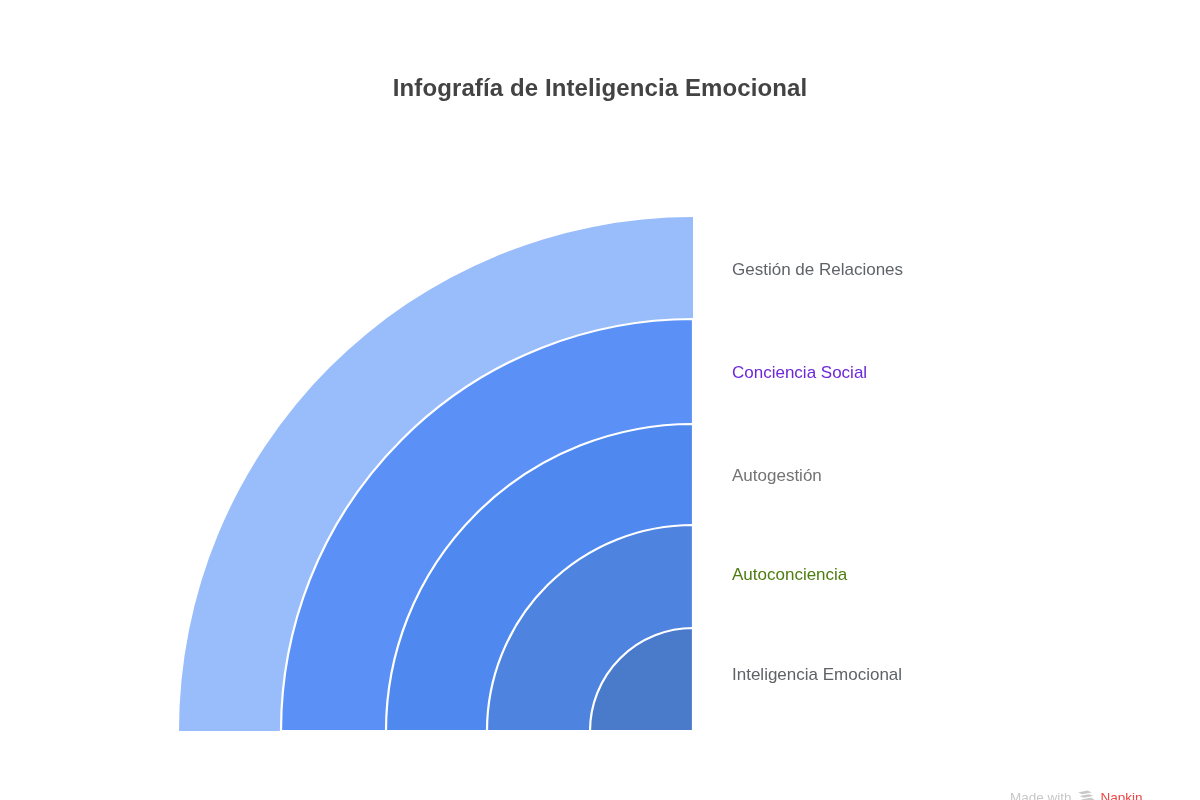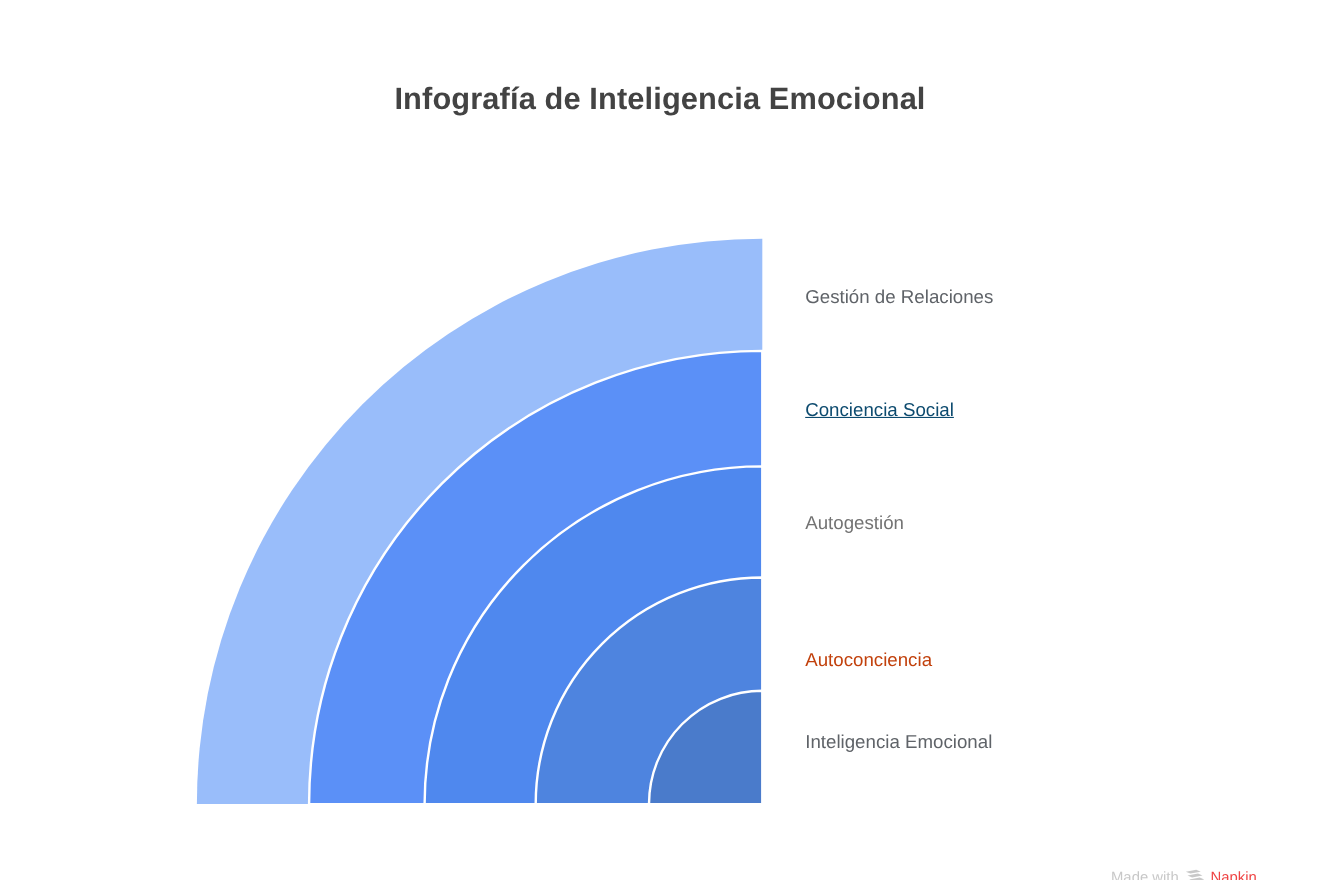--- a/index.html
+++ b/index.html
@@ -19,21 +19,21 @@
     width: 1200px;
     height: 800px;
   }
   
   .title {
     position: absolute;
     left: 0;
     top: 74px;
     width: 1200px;
     text-align: center;
-    font-size: 28px;
+    font-size: 24px;
     font-weight: bold;
     color: #434343;
     letter-spacing: 0.1px;
     white-space: nowrap;
   }
   
   .arcs {
     position: absolute;
     left: 160px;
     top: 200px;
@@ -91,23 +91,23 @@
         <path d="M 121 531 A 412 412 0 0 1 533 119 L 533 531 Z" fill="#5b90f7" stroke="#ffffff" stroke-width="2.2"></path>
         <path d="M 226 531 A 307 307 0 0 1 533 224 L 533 531 Z" fill="#4f88ee" stroke="#ffffff" stroke-width="2.2"></path>
         <path d="M 327 531 A 206 206 0 0 1 533 325 L 533 531 Z" fill="#4e84df" stroke="#ffffff" stroke-width="2.2"></path>
         <path d="M 430 531 A 103 103 0 0 1 533 428 L 533 531 Z" fill="#4a7bcb" stroke="#ffffff" stroke-width="2.2"></path>
       </g>
     </svg>
   </div>
 
   <div class="labels">
     <div class="label-item" style="top: 61px; color: rgb(95, 99, 104); text-align: center;">Gestión de Relaciones</div>
-    <div class="label-item" style="top: 164px; color: #0c4a6e; text-decoration: underline;">Conciencia Social</div>
+    <div class="label-item" style="top: 164px; color: #6d28d9;">Conciencia Social</div>
     <div class="label-item" style="top: 267px; color: #737373;">Autogestión</div>
-    <div class="label-item" style="top: 391px; color: #c2410c;">Autoconciencia</div>
+    <div class="label-item" style="top: 366px; color: #4d7c0f;">Autoconciencia</div>
     <div class="label-item" style="top: 466px; color: rgb(95, 99, 104);">Inteligencia Emocional</div>
   </div>
 
   <div class="watermark">
     <span class="wm-text" style="color: rgb(200, 200, 200);">Made with</span>
     <span class="wm-logo">
       <svg width="17" height="15" viewBox="0 0 17 15" aria-hidden="true">
         <g fill="#c8c8c8">
           <polygon points="0,2.4 9.5,0.6 13.6,2.4 4.1,4.2"></polygon>
           <polygon points="1.6,6.0 11.1,4.2 15.2,6.0 5.7,7.8"></polygon>

